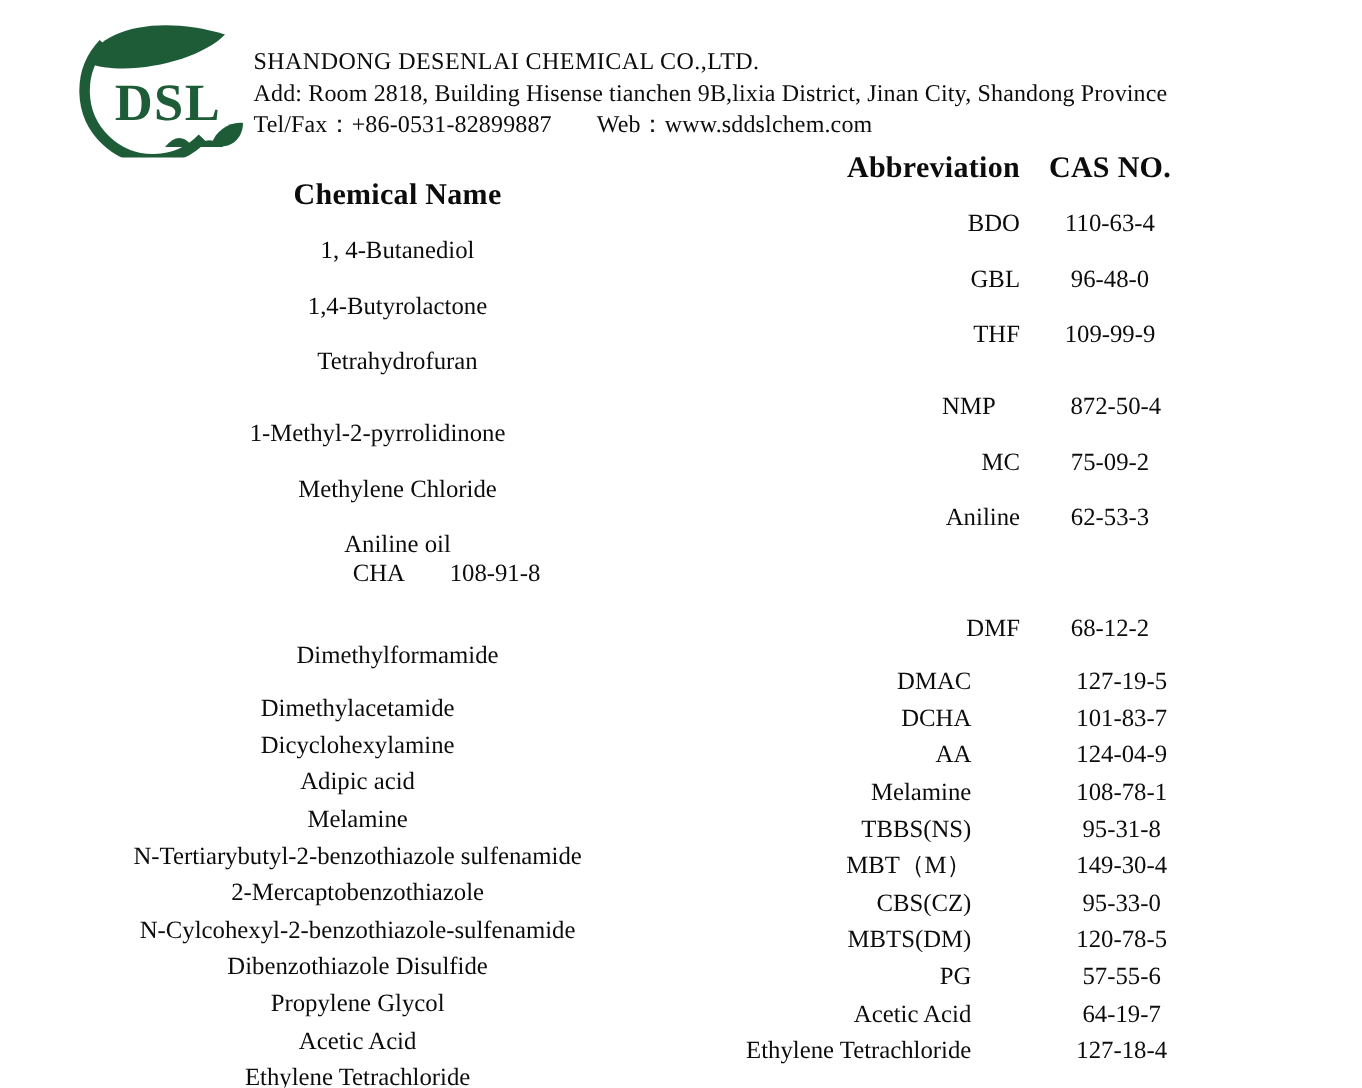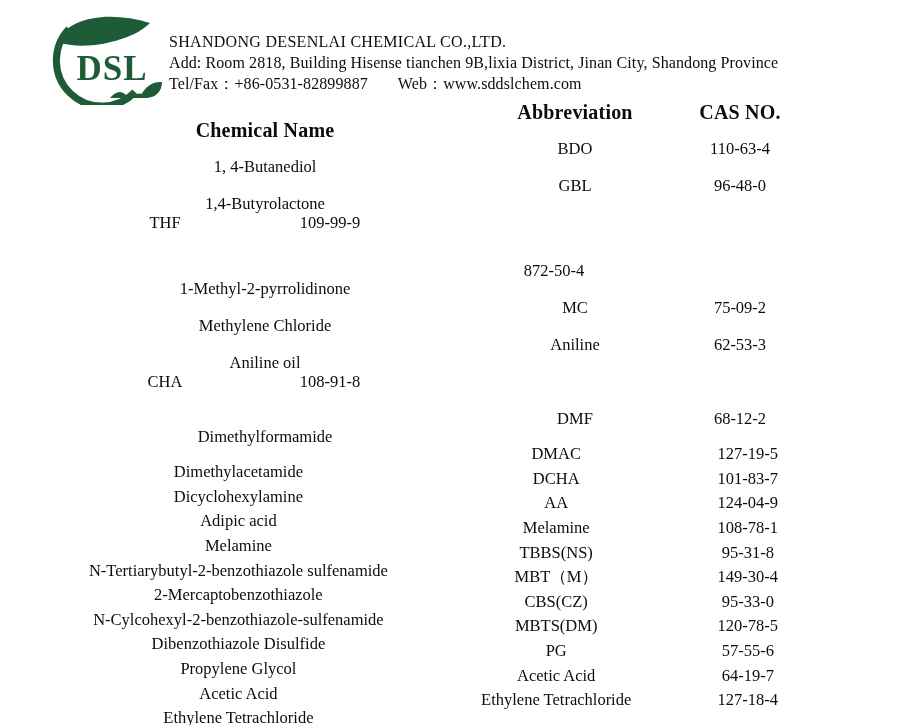--- a/index.html
+++ b/index.html
@@ -28,21 +28,21 @@
     position: absolute; left: 60px; top: 94px; width: 740px;
   }
   .t-row { display: flex; align-items: center; }
   .t-head { height: 36px; font-weight: bold; font-size: 20px; letter-spacing: 0.2px; }
   .t-row.wide { height: 37px; }
   .t-row.narrow { height: 24.6px; gap: 48px; }
   .t-row.gap-lg { margin-top: 11px; gap: 24px; }
   .t-row.gap-sm { margin-top: 5px; }
   .cell { text-align: center; font-size: 16.5px; white-space: nowrap; }
   .cell.col-name { width: 410px; margin-top: 36px; }
-  .cell.col-abbr { width: 210px; }
+  .cell.col-abbr { width: 210px; text-align: right; }
   .cell.col-cas  { width: 120px; }
   .t-head .cell { font-size: 20px; }
 </style>
 </head>
 <body>
 
 <div class="letterhead">
   <svg class="logo-svg" viewBox="0 0 115 95" aria-hidden="true">
 
     <path d="M 19 19 A 43 43 0 1 0 85 82" fill="none" stroke="#1e5c38" stroke-width="7"></path>
@@ -75,25 +75,27 @@
     <span class="cell col-name">1, 4-Butanediol</span>
     <span class="cell col-abbr">BDO</span>
     <span class="cell col-cas">110-63-4</span>
   </div>
   <div class="t-row wide">
     <span class="cell col-name">1,4-Butyrolactone</span>
     <span class="cell col-abbr">GBL</span>
     <span class="cell col-cas">96-48-0</span>
   </div>
   <div class="t-row wide">
+    <span class="cell col-name">Tetrahydrofuran</span>
     <span class="cell col-abbr">THF</span>
     <span class="cell col-cas">109-99-9</span>
   </div>
   <div class="t-row wide gap-lg">
     <span class="cell col-name">1-Methyl-2-pyrrolidinone</span>
+    <span class="cell col-abbr">NMP</span>
     <span class="cell col-cas">872-50-4</span>
   </div>
   <div class="t-row wide">
     <span class="cell col-name">Methylene Chloride</span>
     <span class="cell col-abbr">MC</span>
     <span class="cell col-cas">75-09-2</span>
   </div>
   <div class="t-row wide">
     <span class="cell col-name">Aniline oil</span>
     <span class="cell col-abbr">Aniline</span>

